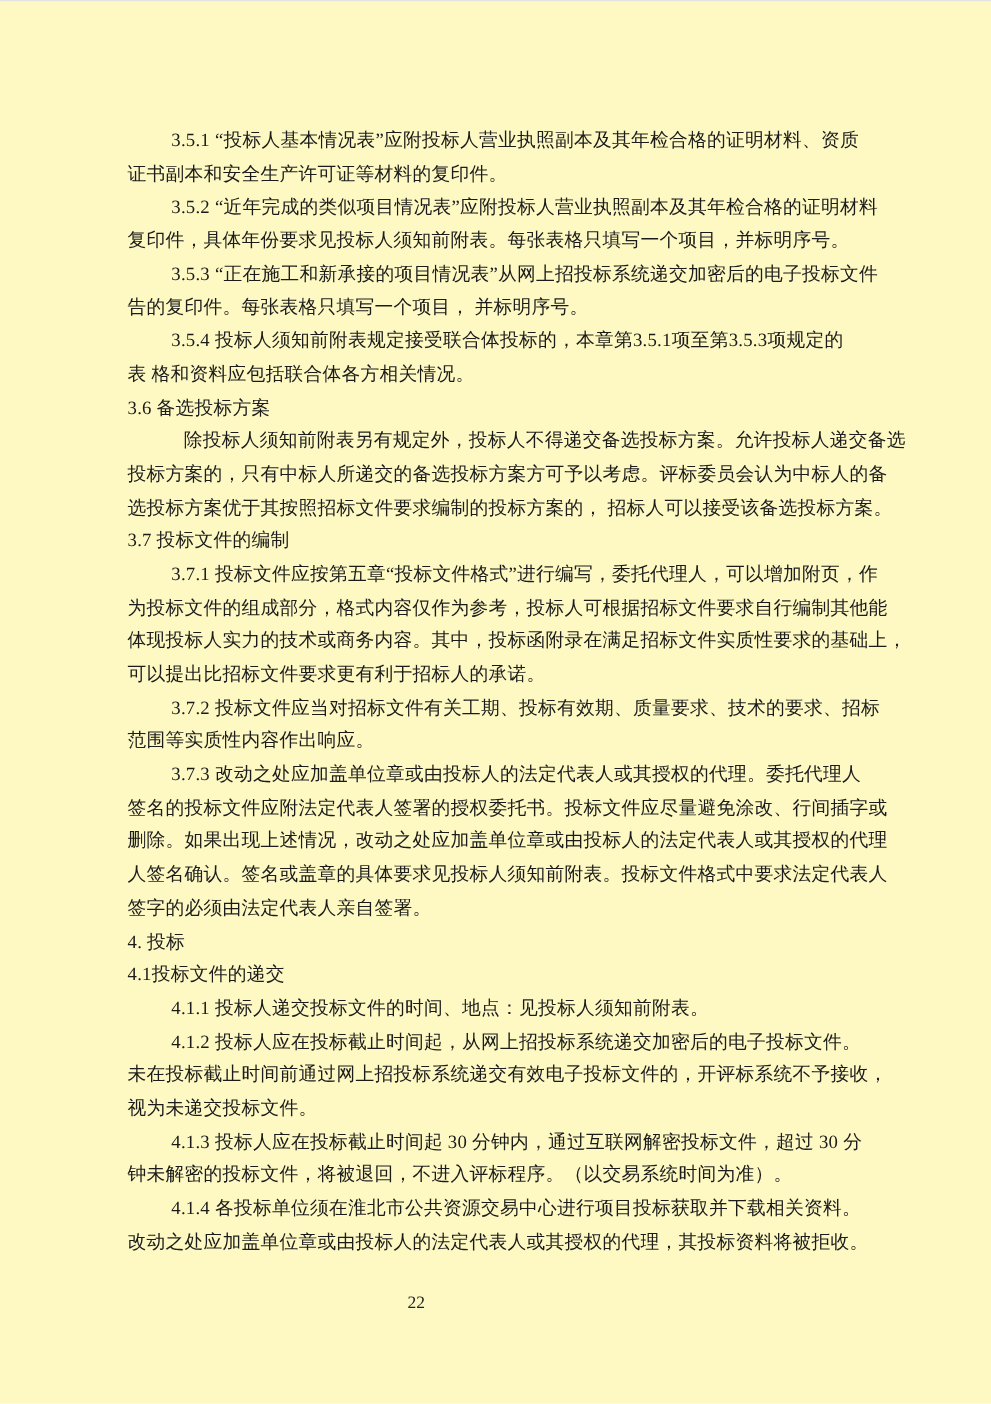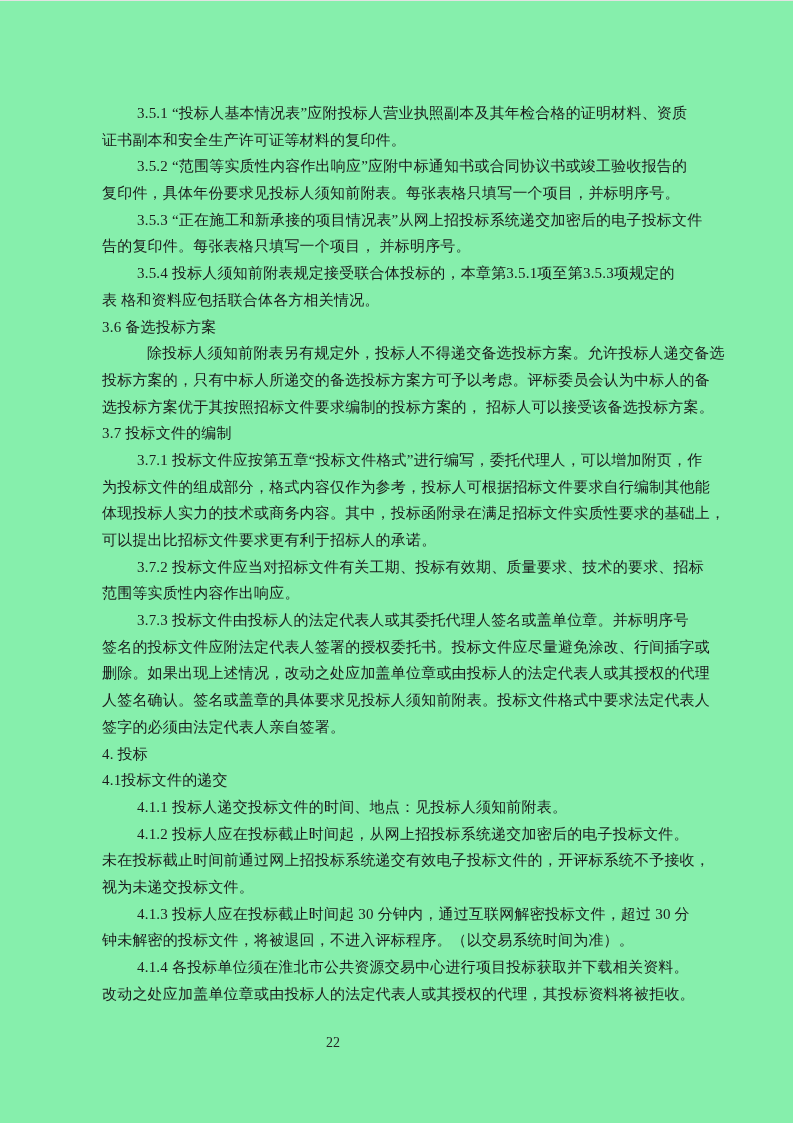--- a/index.html
+++ b/index.html
@@ -13,21 +13,21 @@
     position: relative;
     font-family: "Liberation Serif", "DejaVu Serif", serif;
     overflow: hidden;
   }
   .page {
     position: absolute;
     left: 0;
     top: 0;
     width: 793px;
     height: 1123px;
-    background: #86efac;
+    background: #fef9c3;
     border-top: 1px solid #e3e3e3;
     box-sizing: border-box;
   }
   .content {
     position: absolute;
     left: 102px;
     top: 99px;
     width: 586px;
   }
   .line {
@@ -51,38 +51,38 @@
     line-height: 20px;
   }
 </style>
 </head>
 <body>
 
 <div class="page">
   <div class="content">
       <div class="line ind-item">3.5.1 “投标人基本情况表”应附投标人营业执照副本及其年检合格的证明材料、资质</div>
       <div class="line">证书副本和安全生产许可证等材料的复印件。</div>
-      <div class="line ind-item">3.5.2 “范围等实质性内容作出响应”应附中标通知书或合同协议书或竣工验收报告的</div>
+      <div class="line ind-item">3.5.2 “近年完成的类似项目情况表”应附投标人营业执照副本及其年检合格的证明材料</div>
       <div class="line">复印件，具体年份要求见投标人须知前附表。每张表格只填写一个项目，并标明序号。</div>
       <div class="line ind-item">3.5.3 “正在施工和新承接的项目情况表”从网上招投标系统递交加密后的电子投标文件</div>
       <div class="line">告的复印件。每张表格只填写一个项目， 并标明序号。</div>
       <div class="line ind-item">3.5.4 投标人须知前附表规定接受联合体投标的，本章第3.5.1项至第3.5.3项规定的</div>
       <div class="line">表 格和资料应包括联合体各方相关情况。</div>
       <div class="line">3.6 备选投标方案</div>
       <div class="line ind-para">除投标人须知前附表另有规定外，投标人不得递交备选投标方案。允许投标人递交备选</div>
       <div class="line">投标方案的，只有中标人所递交的备选投标方案方可予以考虑。评标委员会认为中标人的备</div>
       <div class="line">选投标方案优于其按照招标文件要求编制的投标方案的， 招标人可以接受该备选投标方案。</div>
       <div class="line">3.7 投标文件的编制</div>
       <div class="line ind-item">3.7.1 投标文件应按第五章“投标文件格式”进行编写，委托代理人，可以增加附页，作</div>
       <div class="line">为投标文件的组成部分，格式内容仅作为参考，投标人可根据招标文件要求自行编制其他能</div>
       <div class="line">体现投标人实力的技术或商务内容。其中，投标函附录在满足招标文件实质性要求的基础上，</div>
       <div class="line">可以提出比招标文件要求更有利于招标人的承诺。</div>
       <div class="line ind-item">3.7.2 投标文件应当对招标文件有关工期、投标有效期、质量要求、技术的要求、招标</div>
       <div class="line">范围等实质性内容作出响应。</div>
-      <div class="line ind-item">3.7.3 投标文件由投标人的法定代表人或其委托代理人签名或盖单位章。并标明序号</div>
+      <div class="line ind-item">3.7.3 改动之处应加盖单位章或由投标人的法定代表人或其授权的代理。委托代理人</div>
       <div class="line">签名的投标文件应附法定代表人签署的授权委托书。投标文件应尽量避免涂改、行间插字或</div>
       <div class="line">删除。如果出现上述情况，改动之处应加盖单位章或由投标人的法定代表人或其授权的代理</div>
       <div class="line">人签名确认。签名或盖章的具体要求见投标人须知前附表。投标文件格式中要求法定代表人</div>
       <div class="line">签字的必须由法定代表人亲自签署。</div>
       <div class="line">4. 投标</div>
       <div class="line">4.1投标文件的递交</div>
       <div class="line ind-item">4.1.1 投标人递交投标文件的时间、地点：见投标人须知前附表。</div>
       <div class="line ind-item">4.1.2 投标人应在投标截止时间起，从网上招投标系统递交加密后的电子投标文件。</div>
       <div class="line">未在投标截止时间前通过网上招投标系统递交有效电子投标文件的，开评标系统不予接收，</div>
       <div class="line">视为未递交投标文件。</div>

